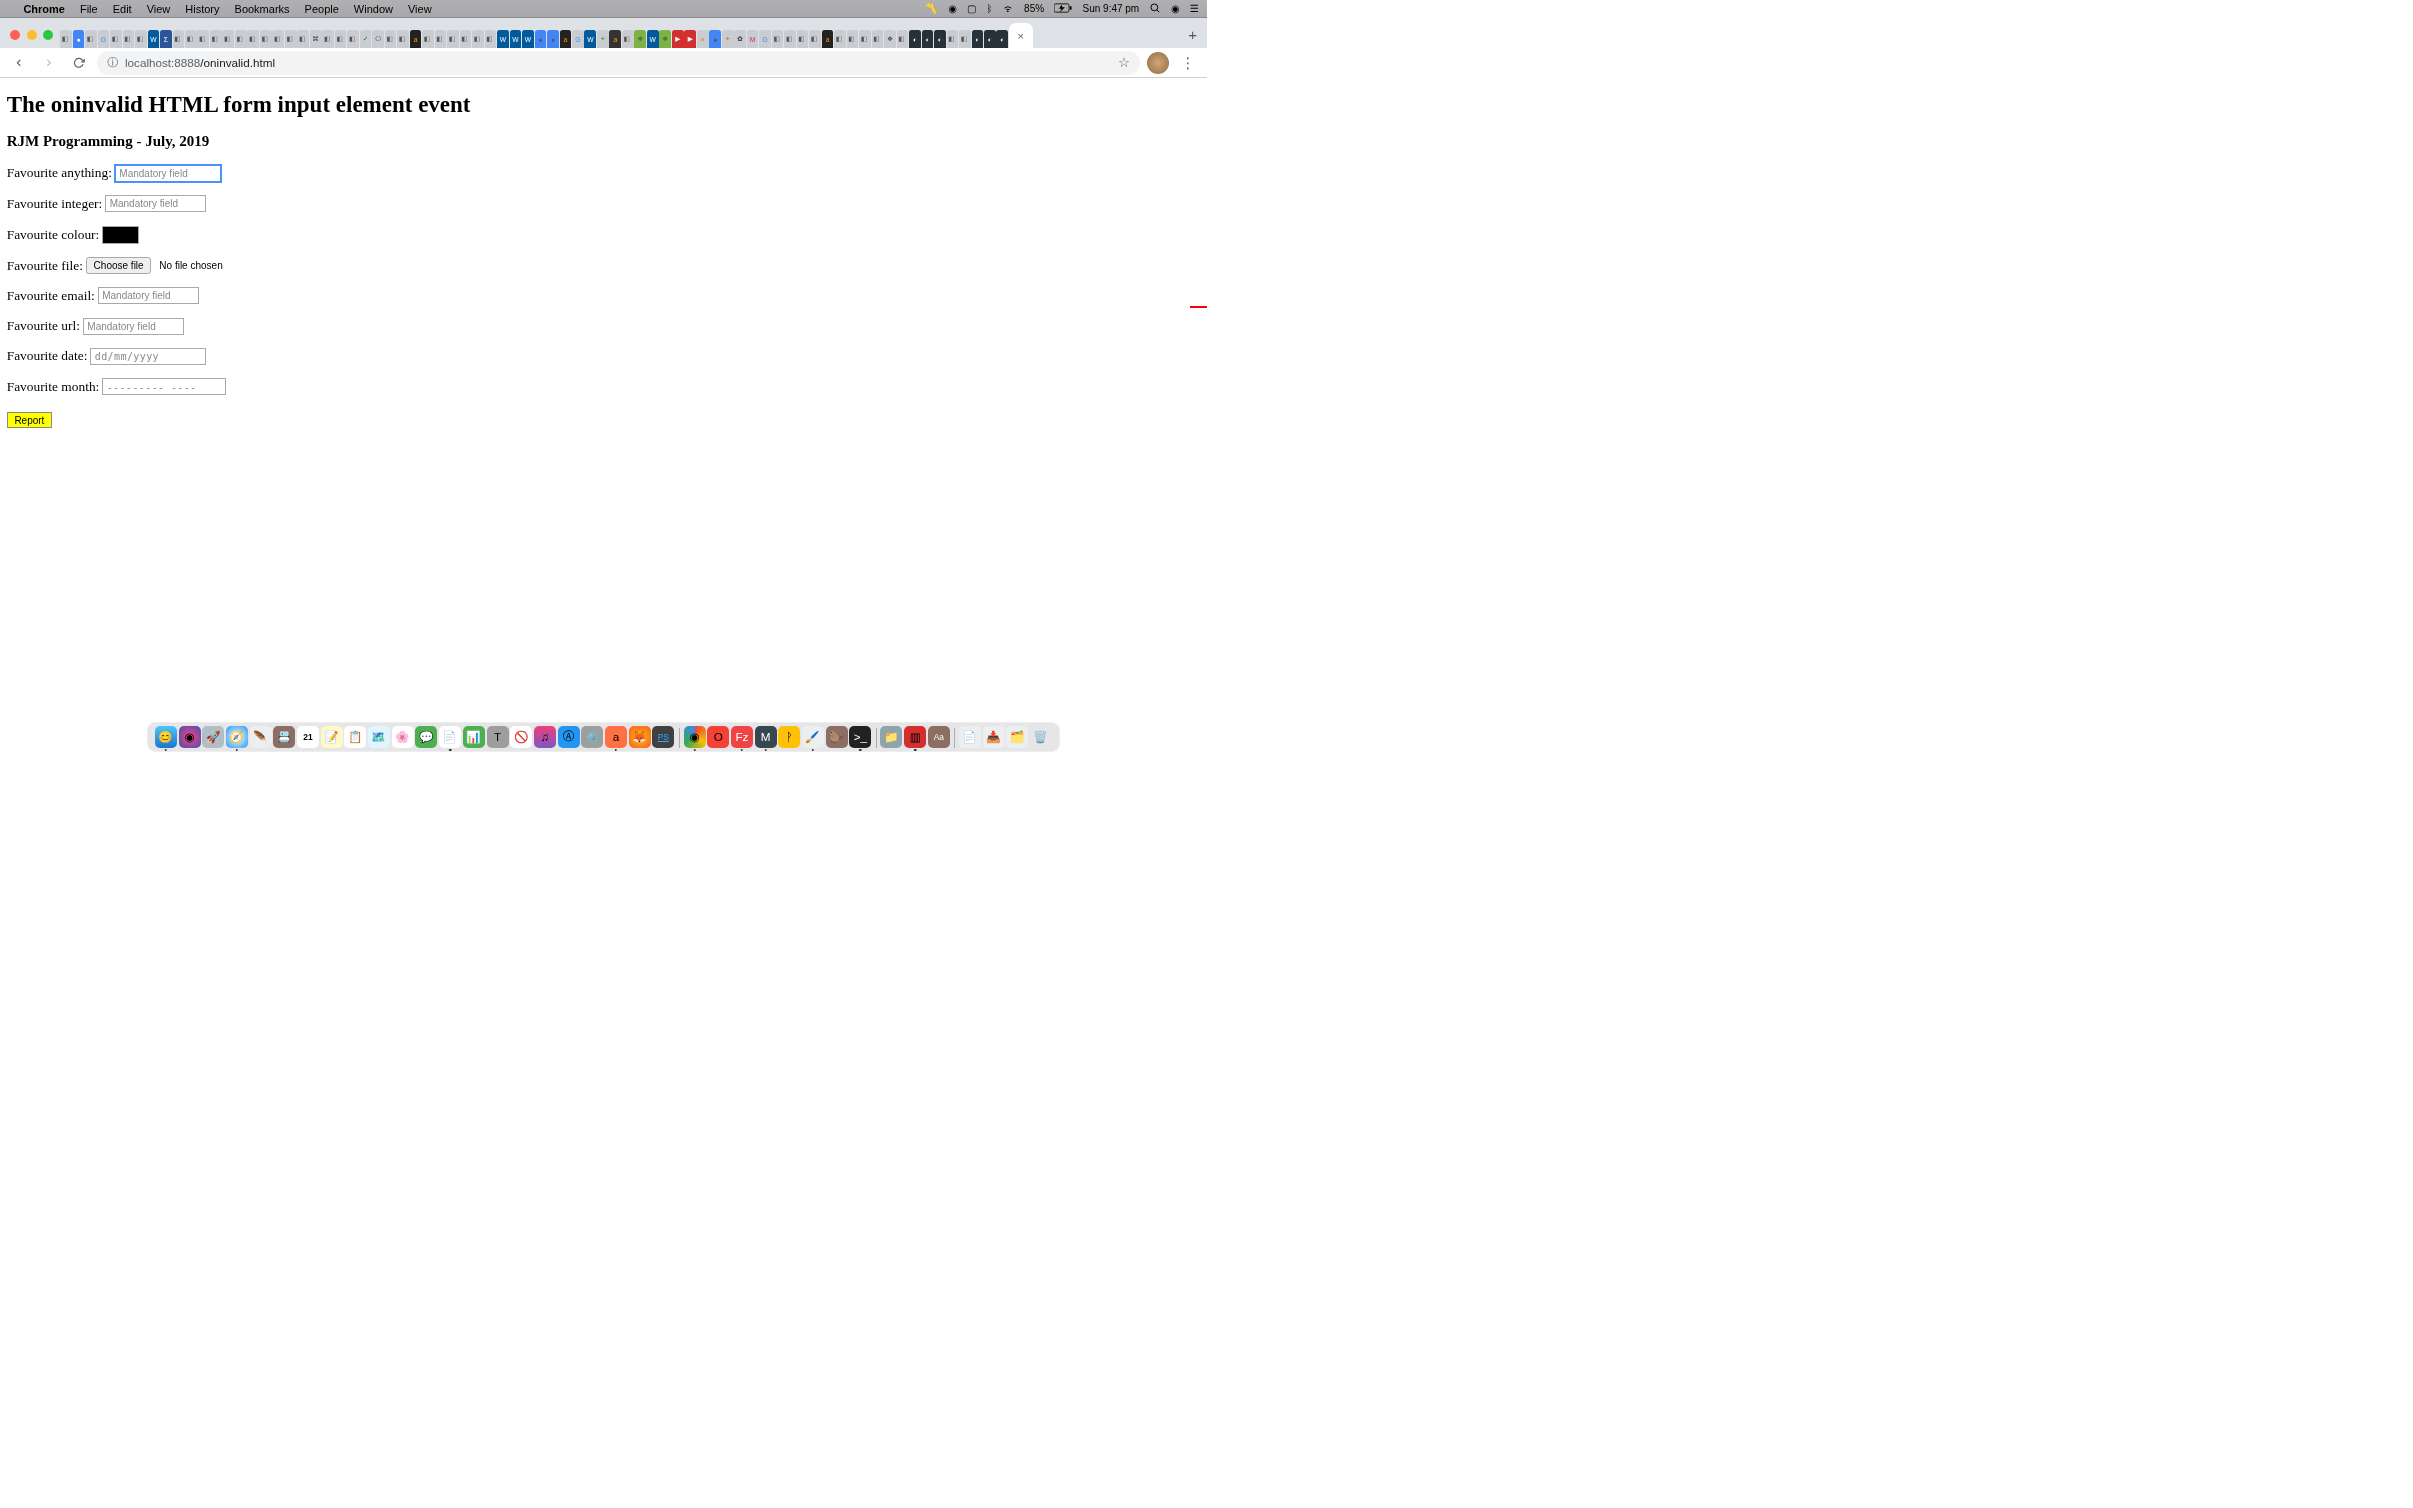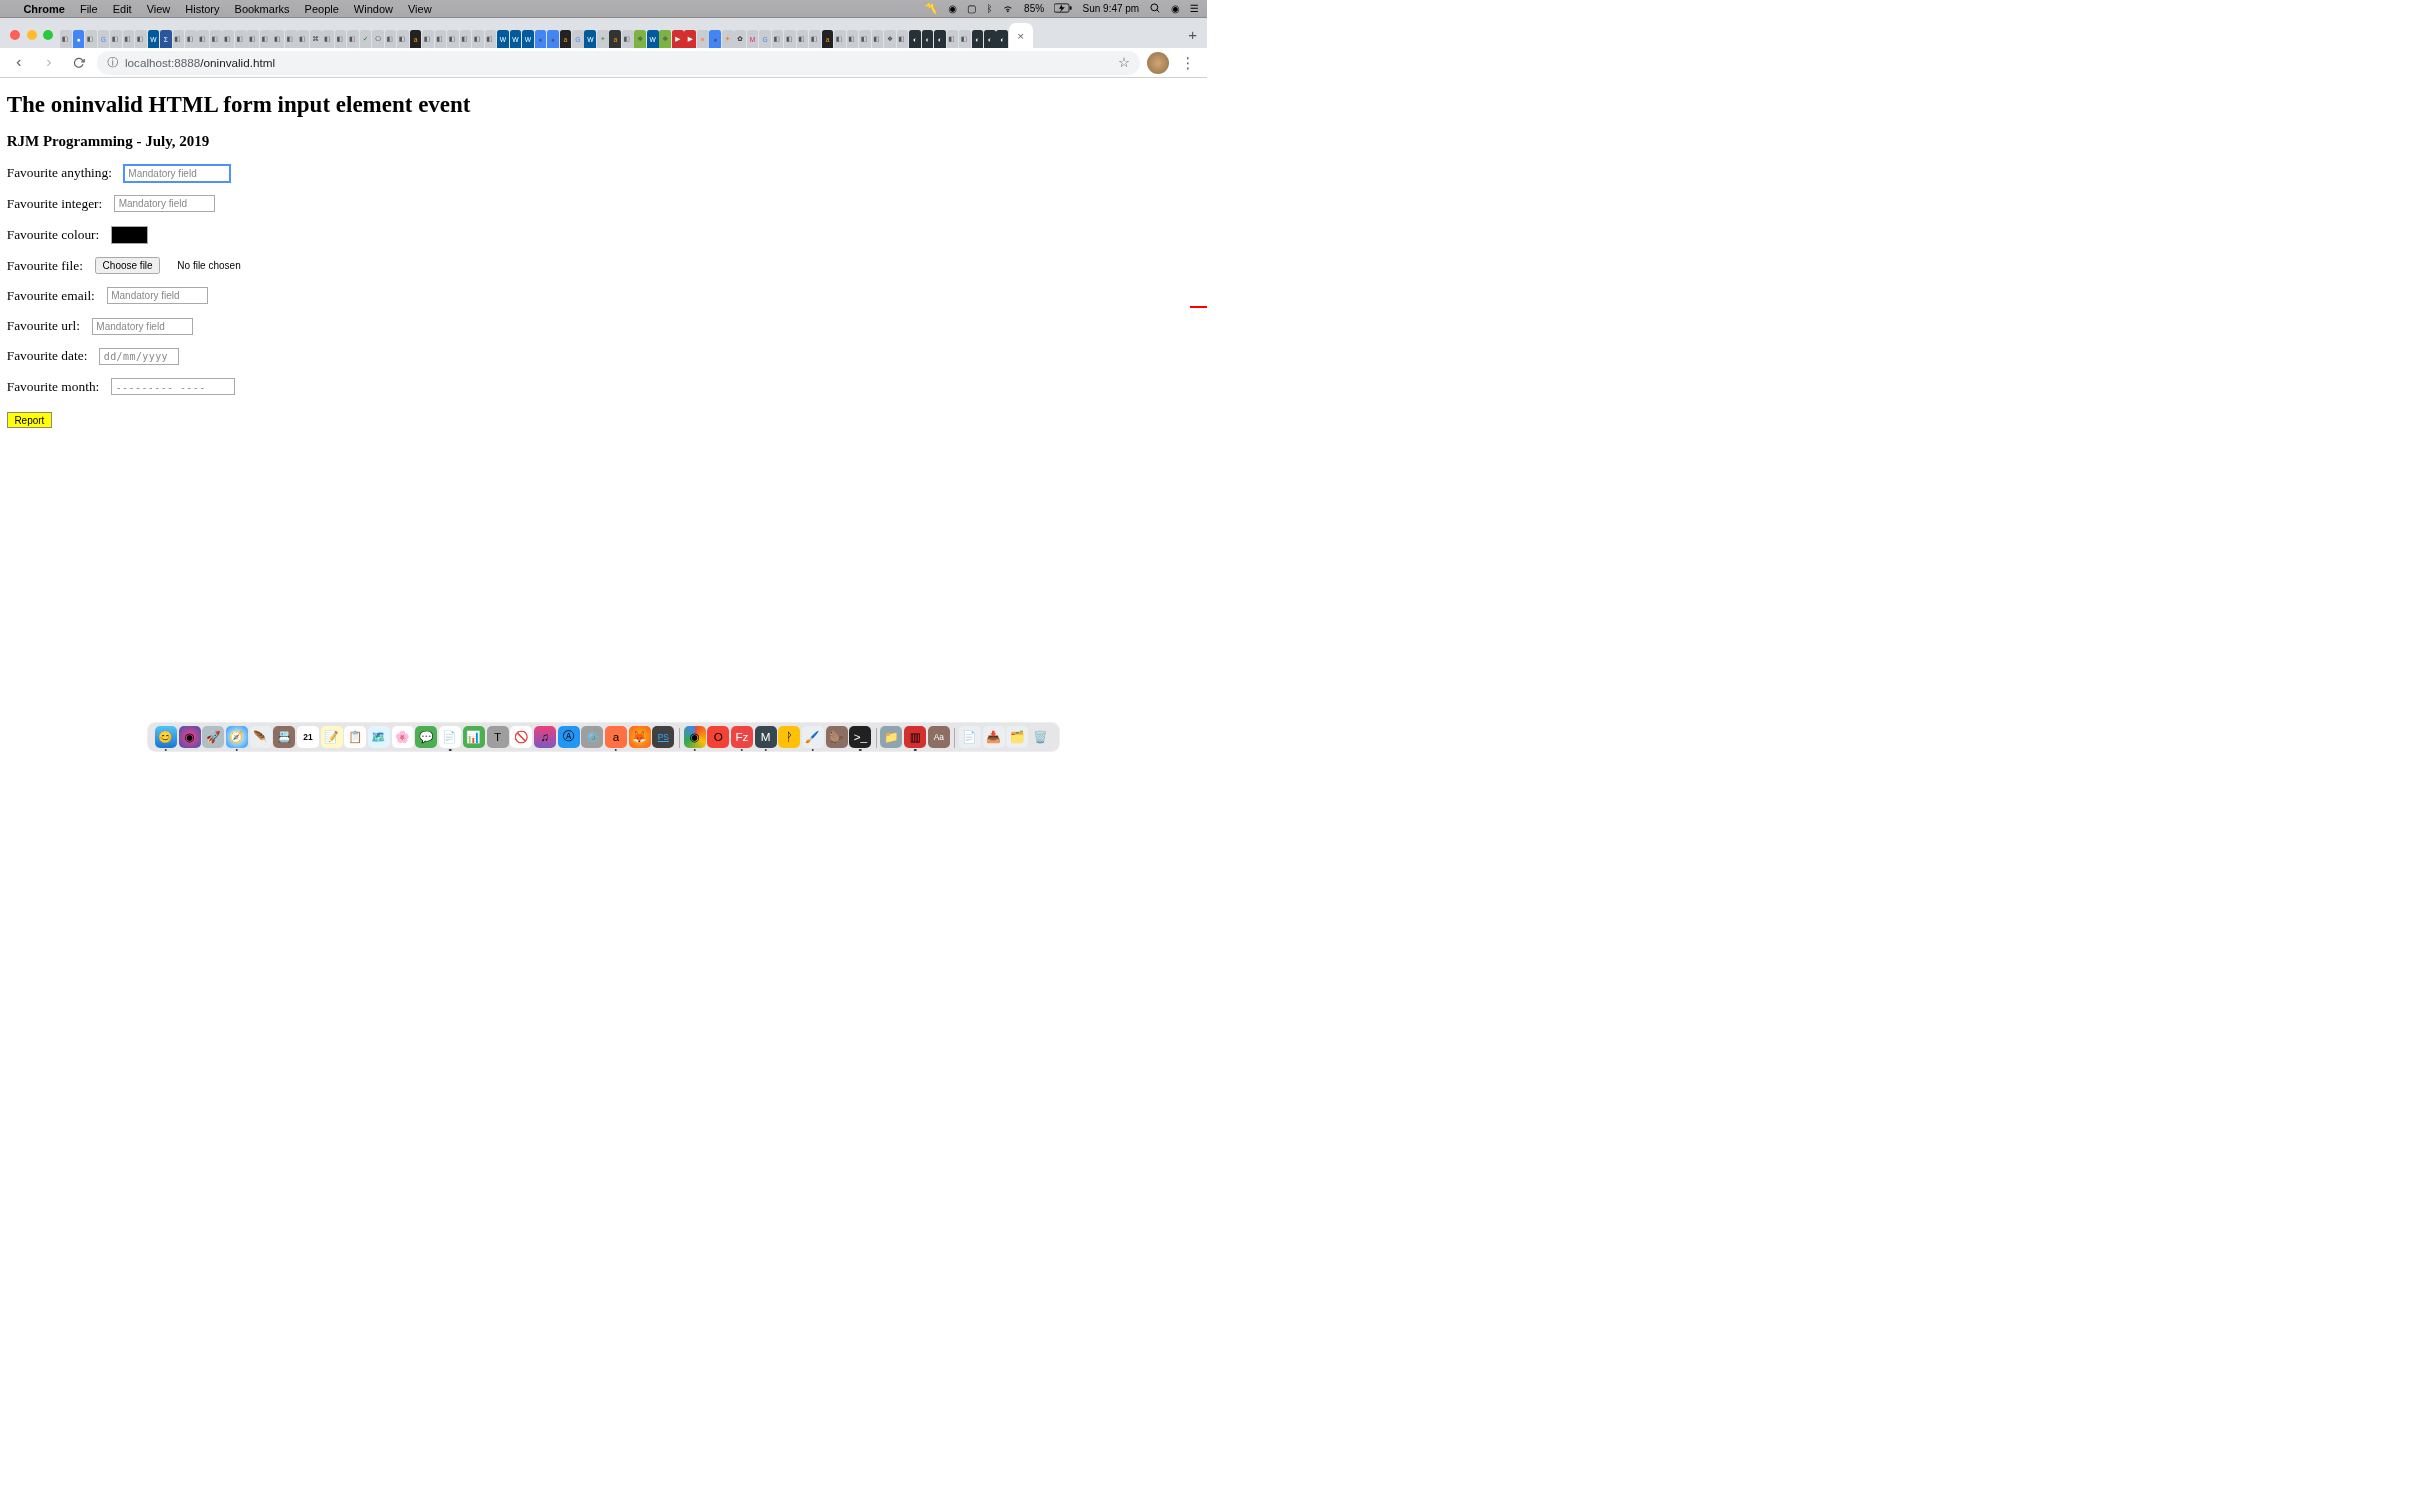--- a/index.html
+++ b/index.html
@@ -108,21 +108,21 @@
 .page {
   flex: 1;
   background: #fff;
   padding: 13.4px 6.7px;
   font-family: "Times New Roman", Times, serif;
   overflow: auto;
   position: relative;
 }
 .page h1 { font-size: 23px; font-weight: bold; margin-bottom: 15px; }
 .page h3 { font-size: 15px; font-weight: bold; margin-bottom: 15px; }
-.form-row { margin-bottom: 13.4px; font-size: 13.4px; display: flex; align-items: center; gap: 12px; }
+.form-row { margin-bottom: 13.4px; font-size: 13.4px; display: flex; align-items: center; gap: 3px; }
 .form-row label { font-family: "Times New Roman", serif; }
 .text-input {
   font-family: Arial, sans-serif;
   font-size: 10px;
   padding: 2.5px 3.4px;
   border: 0.8px solid #a9a9a9;
   height: 17px;
   width: 101px;
 }
 .text-input.focused { outline: 1.7px solid #4d90fe; outline-offset: -0.8px; border-color: #4d90fe; width: 106px; }
@@ -144,21 +144,21 @@
 .file-text { font-family: Arial, sans-serif; font-size: 10px; margin-left: 5px; }
 .date-input, .time-input, .month-input {
   font-family: Arial, sans-serif;
   font-size: 10px;
   padding: 2.5px 3.4px;
   border: 0.8px solid #a9a9a9;
   height: 17px;
   color: #888;
   letter-spacing: 0.4px;
 }
-.date-input { width: 80px; font-family: monospace; }
+.date-input { width: 116px; font-family: monospace; }
 .time-input { width: 69px; font-family: monospace; }
 .month-input { width: 124px; font-family: monospace; }
 .report-btn {
   background: #ffff00;
   border: 0.8px solid #888;
   font-family: Arial, sans-serif;
   font-size: 10px;
   padding: 1.7px 6.7px;
   margin-top: 3.4px;
 }

